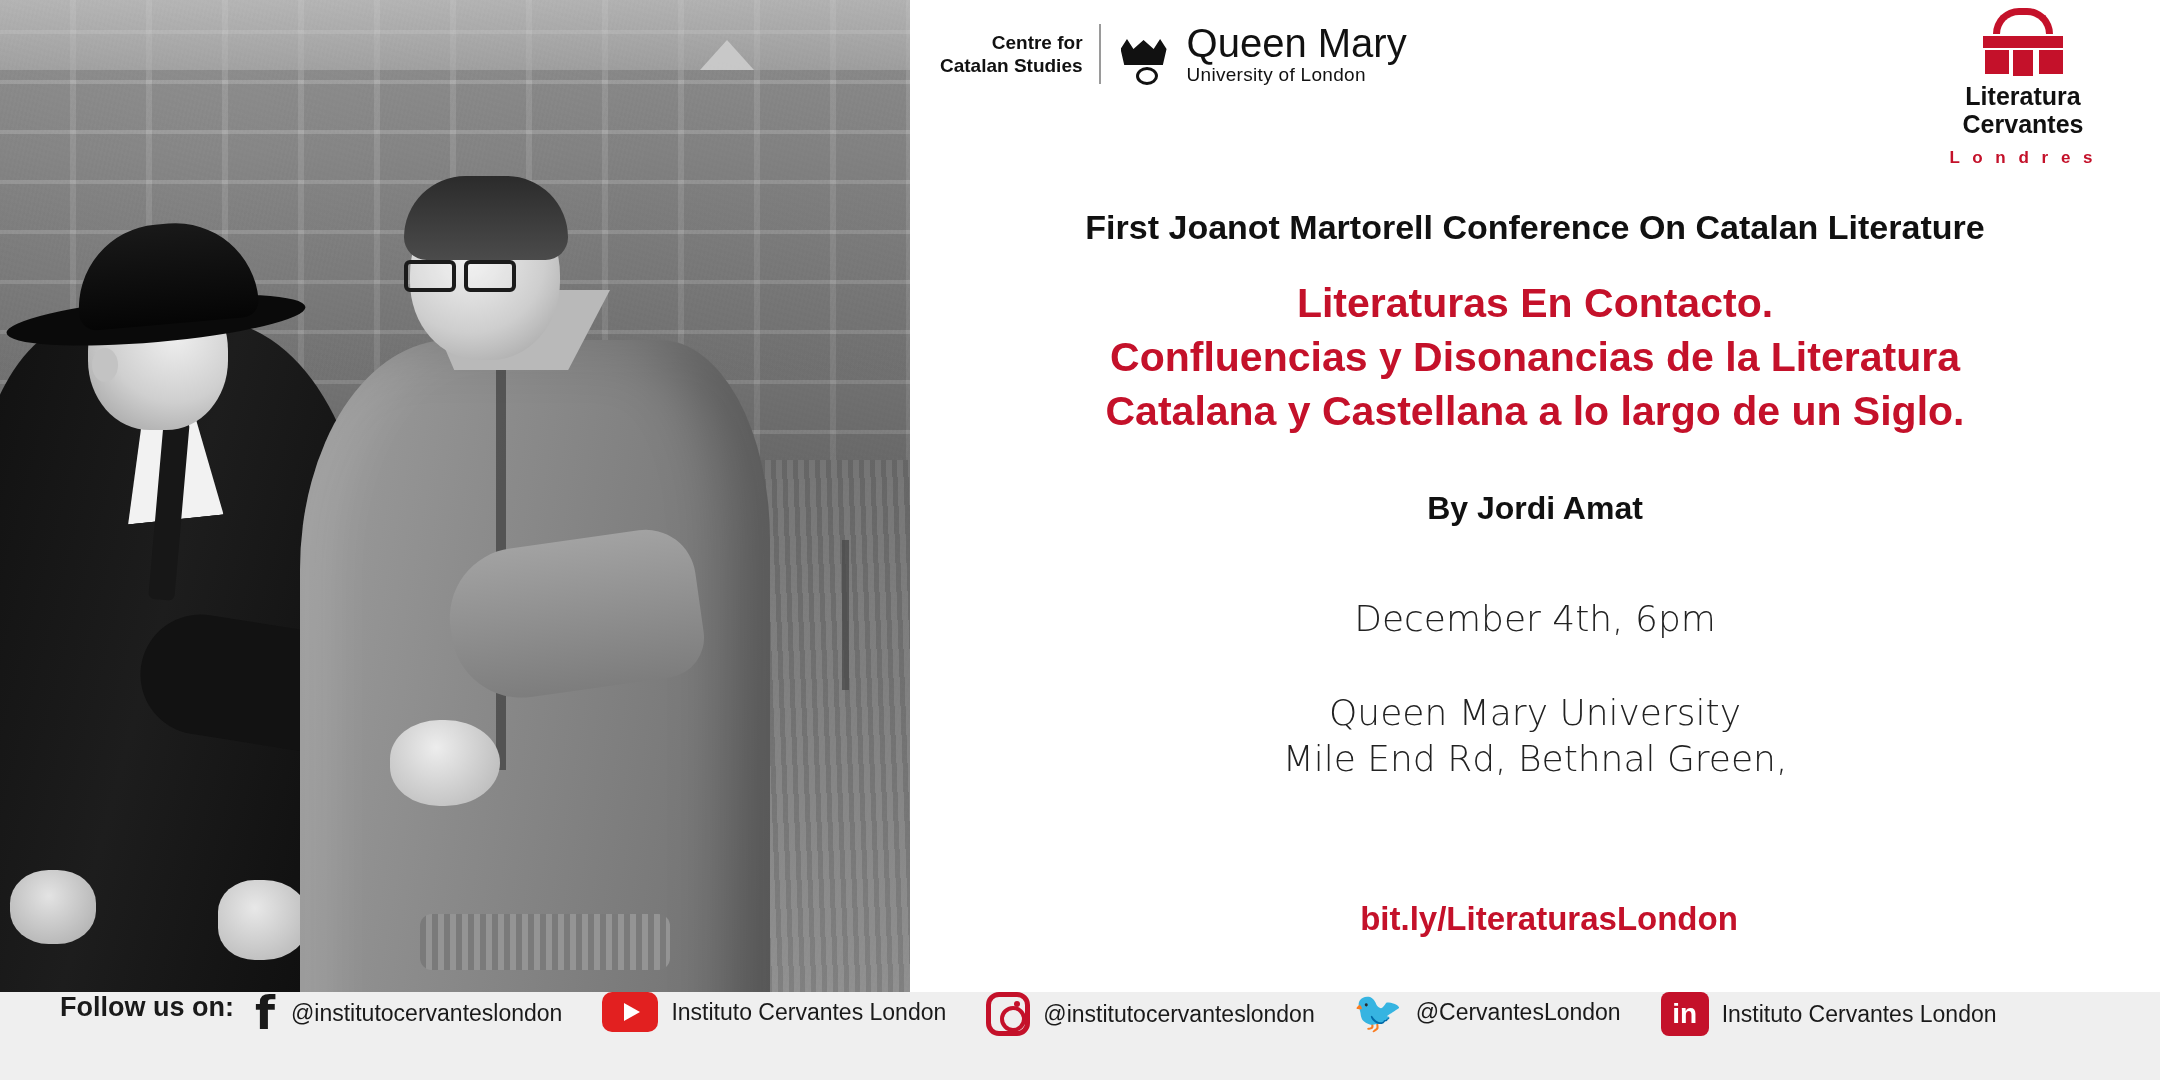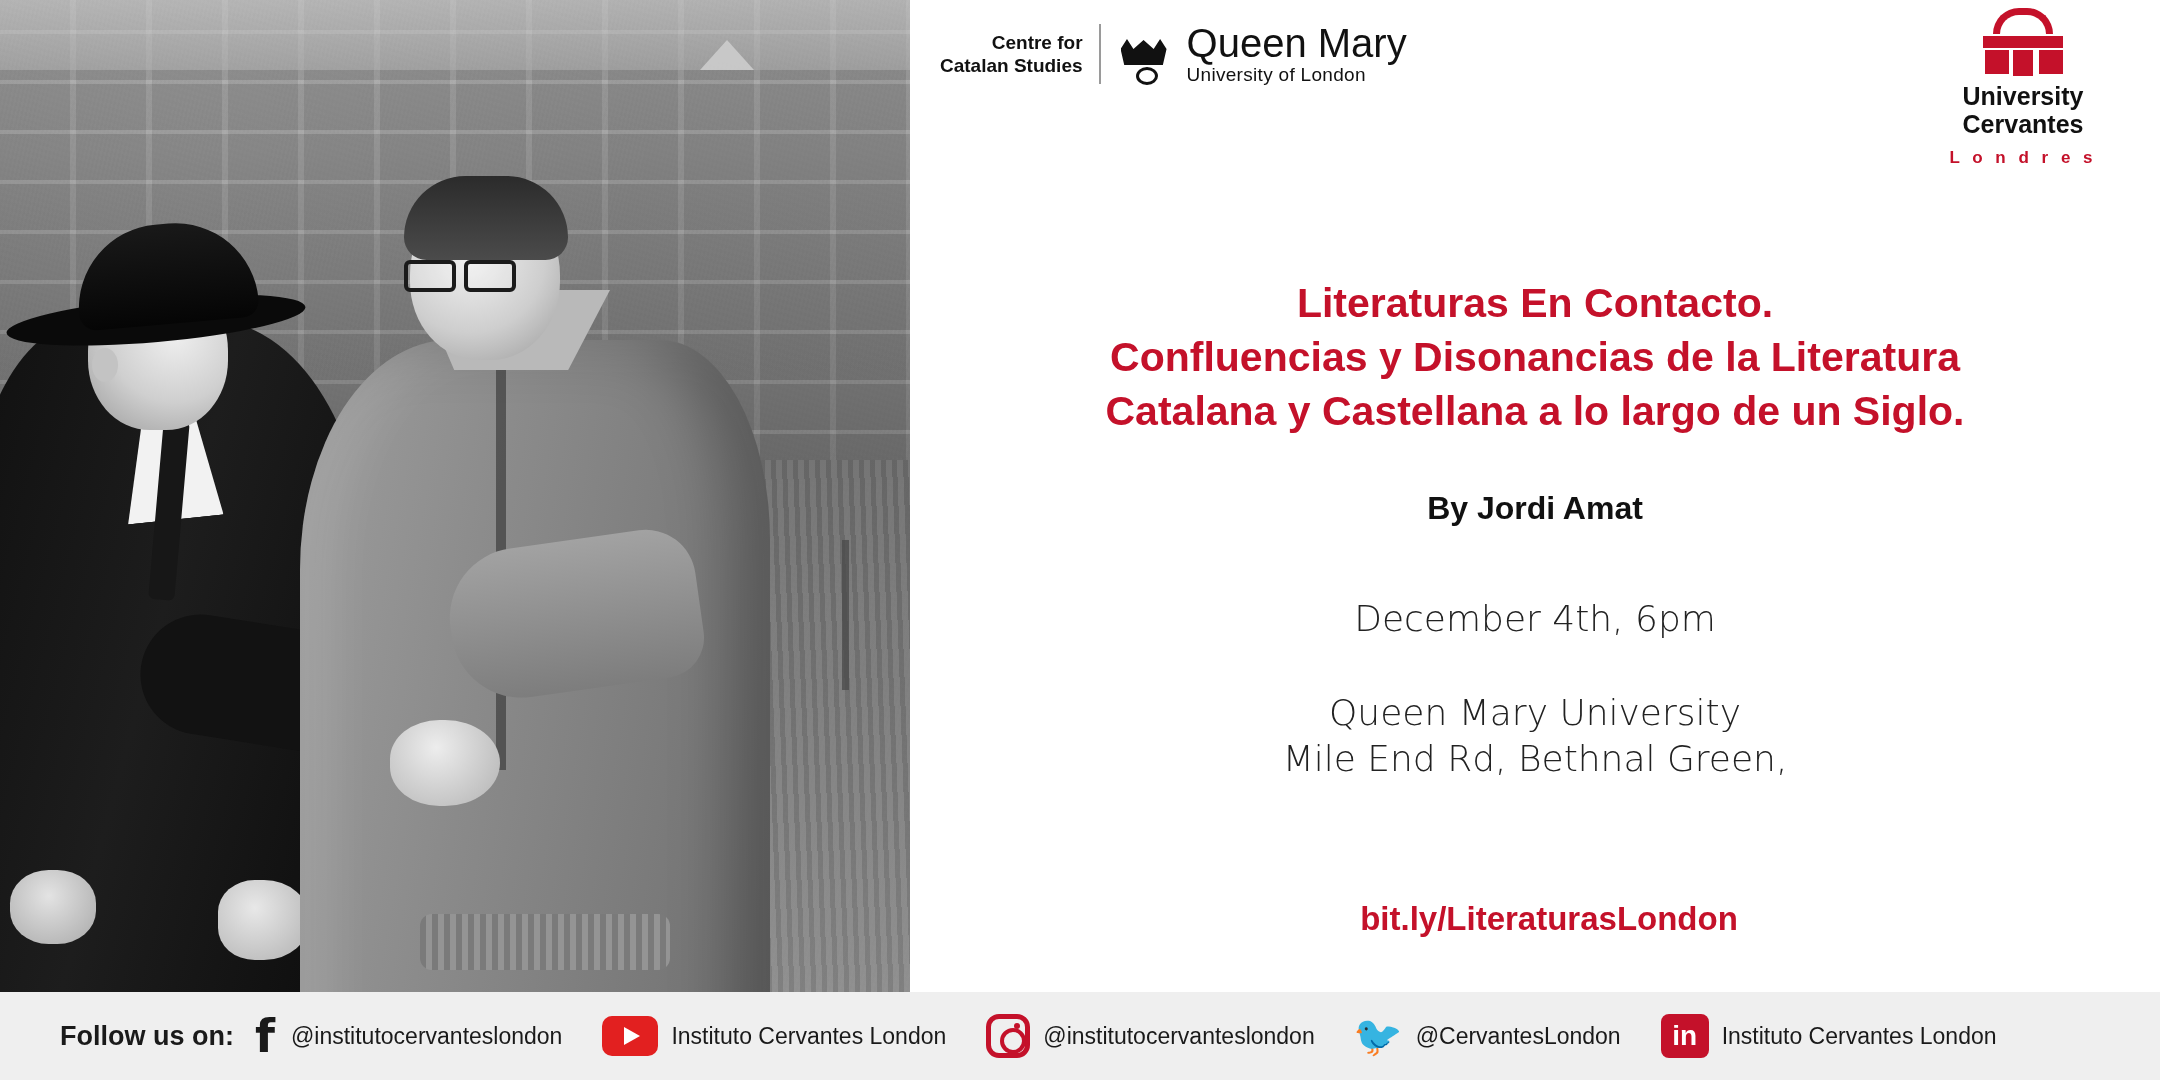--- a/index.html
+++ b/index.html
@@ -216,21 +216,21 @@
     border-radius: 12px;
   }
 
   
   .footer {
     position: absolute;
     left: 0; bottom: 0;
     width: 2160px; height: 88px;
     background: #efefef;
     display: flex;
-    align-items: center;
+    align-items: flex-start;
     padding-left: 60px;
     gap: 0;
     font-size: 23px;
     color: #1a1a1a;
   }
   .footer-label {
     font-weight: bold;
     font-size: 27px;
     margin-right: 18px;
     white-space: nowrap;
@@ -461,25 +461,26 @@
     </div>
 
     <div class="ic-logo">
       <div class="ic-mark">
         <span class="arc"></span>
         <span class="bar"></span>
         <span class="blk l"></span>
         <span class="blk c"></span>
         <span class="blk r"></span>
       </div>
-      <div class="ic-name">University</div>
+      <div class="ic-name">Literatura</div>
       <div class="ic-name">Cervantes</div>
       <div class="ic-city">L o n d r e s</div>
     </div>
 
+    <div class="conf-title">First Joanot Martorell Conference On Catalan Literature</div>
 
     <div class="main-title">
       <div>Literaturas En Contacto.</div>
       <div>Confluencias y Disonancias de la Literatura</div>
       <div>Catalana y Castellana a lo largo de un Siglo.</div>
     </div>
 
     <div class="byline">By Jordi Amat</div>
 
     <div class="datetime">December 4th, 6pm</div>

